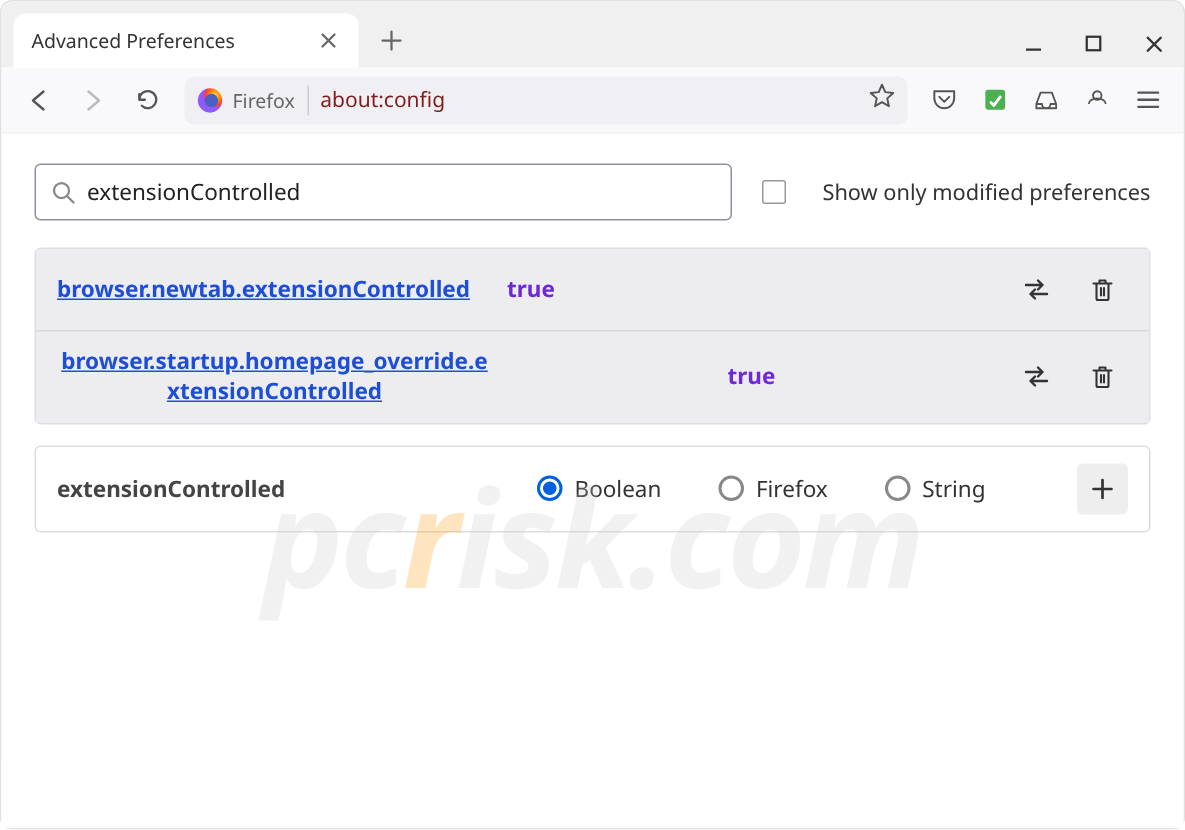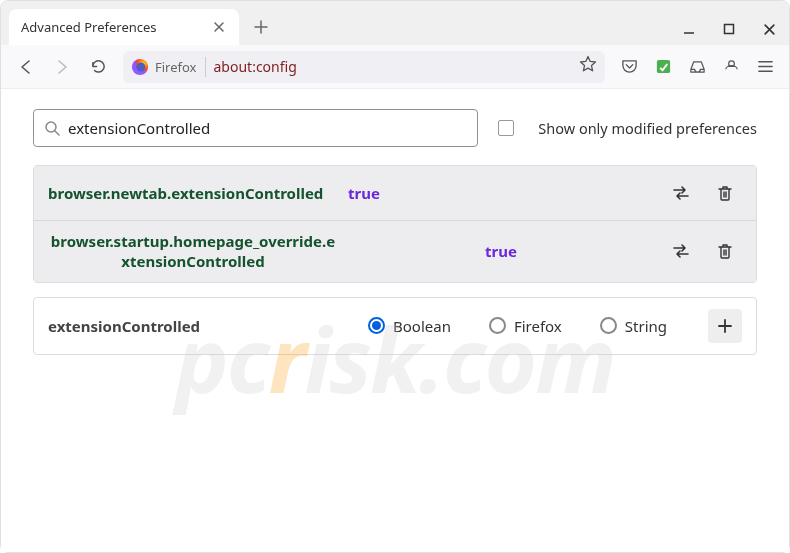--- a/index.html
+++ b/index.html
@@ -22,34 +22,34 @@
     .nav-btn.disabled { color: #bbb; }
     .urlbar { flex: 1; height: 32px; background: #f0f0f4; border-radius: 6px; display: flex; align-items: center; padding: 0 8px; gap: 8px; margin: 0 4px; }
     .ff-icon { display: flex; align-items: flex-start; gap: 6px; color: #666; font-size: 13px; }
     .ff-icon svg { width: 18px; height: 18px; }
     .divider { width: 1px; height: 20px; background: #ccc; }
     .url-text { flex: 1; font-size: 14px; color: #7f1d1d; border: none; background: transparent; outline: none; }
     .star { color: #666; cursor: pointer; }
     .tool-icon { width: 28px; height: 28px; display: flex; align-items: center; justify-content: center; color: #555; cursor: pointer; }
     
     
-    .content { flex: 1; background: #fff; padding: 20px 32px; position: relative; }
+    .content { flex: 1; background: #fff; padding: 20px 22px; position: relative; }
     .search-row { display: flex; align-items: center; gap: 20px; margin-bottom: 18px; }
     .search-box { flex: 1; max-width: 490px; height: 38px; border: 1px solid #8f8f9d; border-radius: 4px; display: flex; align-items: center; padding: 0 10px; gap: 8px; }
     .search-box svg { color: #888; flex-shrink: 0; }
     .search-input { flex: 1; border: none; outline: none; font-size: 15px; color: #222; background: transparent; }
     .modified-only { display: flex; align-items: center; gap: 24px; font-size: 14.5px; color: #333; cursor: pointer; }
     .checkbox { width: 16px; height: 16px; border: 1.5px solid #999; border-radius: 2px; background: #fff; }
     
     
     .pref-table { border: 1px solid #ddd; border-radius: 4px; margin-bottom: 14px; }
     .pref-row { display: flex; align-items: center; padding: 10px 14px; gap: 10px; min-height: 48px; }
     .pref-row.modified { background: #ededf0; font-weight: 700; }
     .pref-row + .pref-row { border-top: 1px solid #d8d8d8; text-align: center; }
-    .pref-name { width: 290px; font-size: 15px; color: #14532d; word-break: break-all; line-height: 1.35; font-weight: 700; }
+    .pref-name { width: 290px; font-size: 15px; color: #1d4ed8; word-break: break-all; line-height: 1.35; font-weight: 700; text-decoration: underline; }
     .pref-value { flex: 1; font-size: 15px; color: #6d28d9; font-weight: 700; }
     .row-action { width: 34px; height: 34px; display: flex; align-items: center; justify-content: center; cursor: pointer; color: #444; border-radius: 4px; }
     
     
     .add-row-container{ border:1px solid #ddd; border-radius:4px; }
     .add-row { display: flex; align-items: center; padding: 10px 14px; gap: 10px; min-height: 56px; }
     .add-name { width: 290px; font-size: 15px; font-weight: 700; color: #444; }
     .radio-group { flex: 1; display: flex; gap: 28px; align-items: center; padding-left: 10px; }
     .radio-opt { display: flex; align-items: center; gap: 8px; font-size: 15px; color: #333; cursor: pointer; margin-left: 10px; }
     .radio { width: 17px; height: 17px; border: 2px solid #888; border-radius: 50%; display: inline-flex; align-items: center; justify-content: center; background: #fff; }

